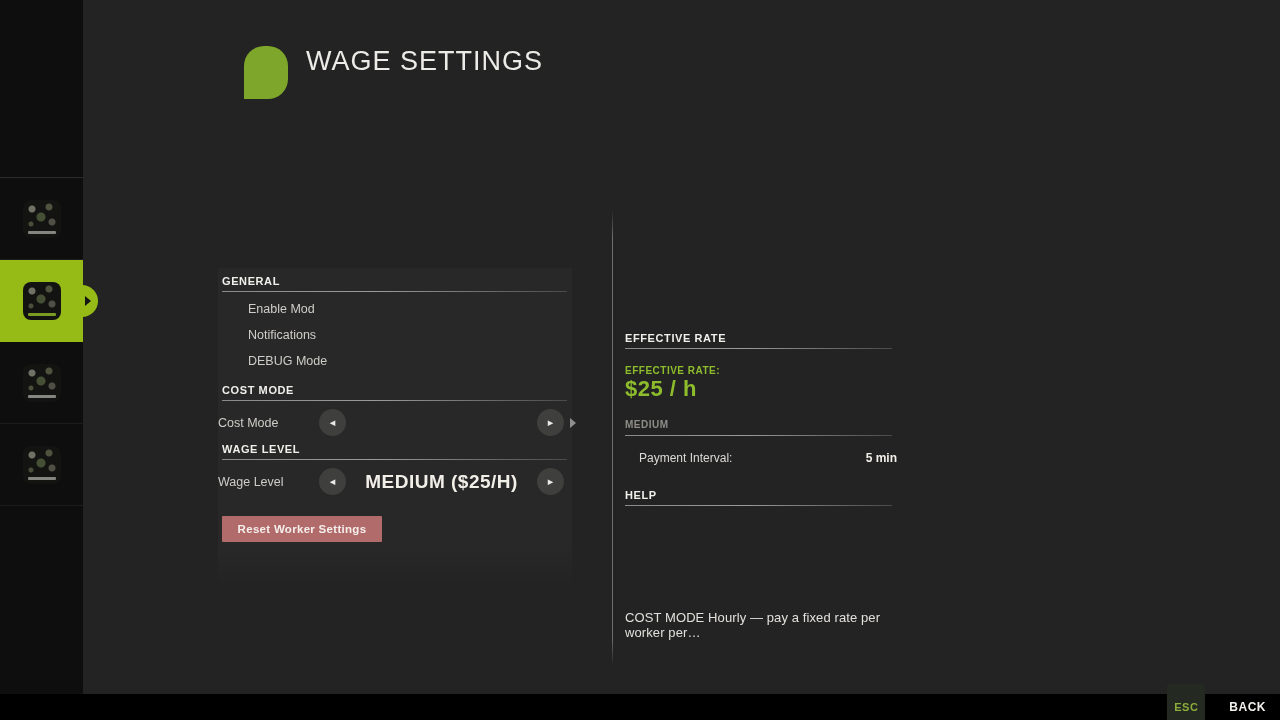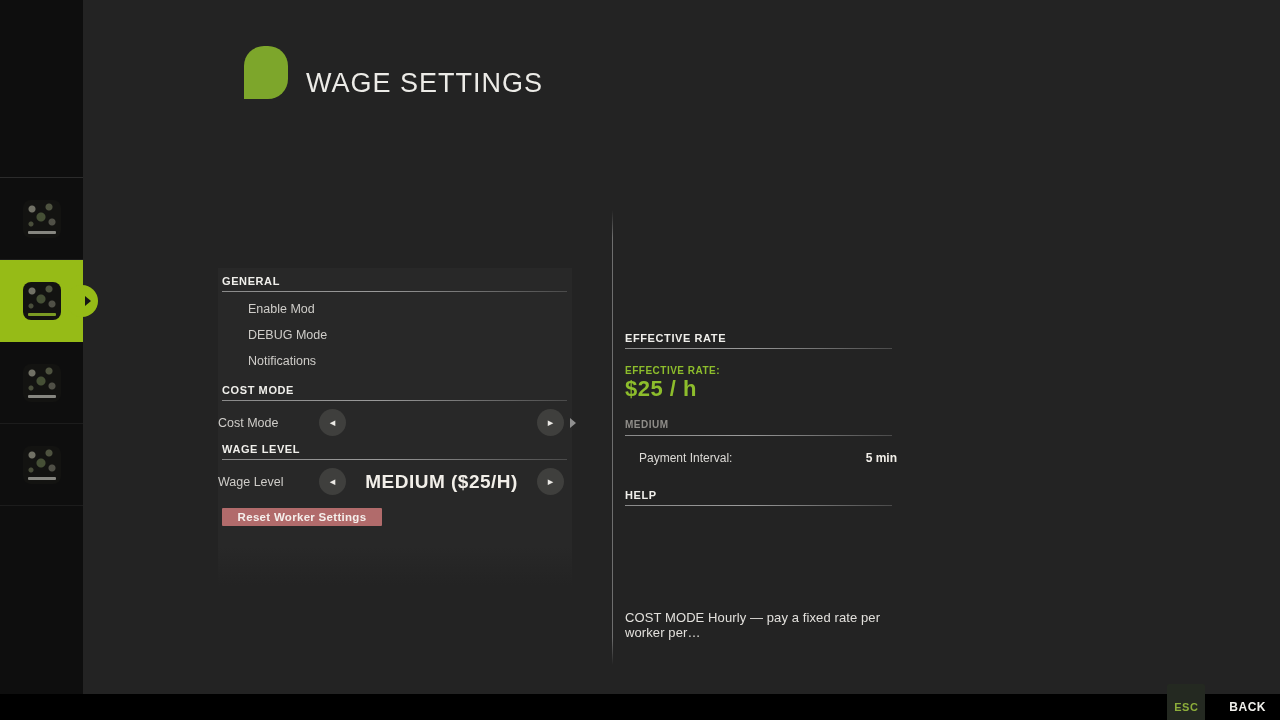--- a/index.html
+++ b/index.html
@@ -49,21 +49,21 @@
     z-index: 1;
   }
   .mod-icon::after {
     content: ""; position: absolute; left: 5px; bottom: 4px;
     width: 28px; height: 3px; border-radius: 1px;
     background: rgba(230,230,220,.55);
   }
   .side-tab.selected .mod-icon::after { background: rgba(150,190,40,.8); }
 
   
-  .page-header { position: absolute; left: 244px; top: 46px; display: flex; align-items: flex-end; }
+  .page-header { position: absolute; left: 244px; top: 46px; display: flex; align-items: flex-start; }
   .app-blob {
     width: 44px; height: 53px;
     background: #7da62b;
     border-radius: 20px 20px 20px 0;
   }
   .page-title {
     margin-left: 18px; font-size: 27px; font-weight: 500;
     letter-spacing: 1px; color: #ecebe7;
   }
 
@@ -107,21 +107,21 @@
     position: absolute; left: 128px; width: 191px; top: 4px;
     text-align: center; font-size: 19px; font-weight: bold;
     letter-spacing: .5px; color: #f2efe9;
   }
   .focus-pointer {
     position: absolute; left: 352px; top: 150px; width: 0; height: 0;
     border-top: 5px solid transparent; border-bottom: 5px solid transparent;
     border-left: 6px solid #8f8f8f;
   }
   .reset-btn {
-    position: absolute; left: 4px; top: 240px; width: 160px; height: 18px;
+    position: absolute; left: 4px; top: 248px; width: 160px; height: 26px;
     background: #b16b6b; border: none; border-radius: 1px;
     color: #f5efec; font-size: 11.5px; font-weight: bold;
     letter-spacing: .3px; cursor: pointer;
     font-family: "Liberation Sans", sans-serif;
   }
 
   
   .v-divider {
     position: absolute; left: 612px; top: 210px; width: 1px; height: 455px;
     background: linear-gradient(to bottom, rgba(110,110,110,0), #6e6e6e 6%, #6e6e6e 94%, rgba(110,110,110,0));
@@ -197,22 +197,22 @@
 </div>
 
 <div class="panel">
 
   <div class="sec-general">
     <div class="sec-header">GENERAL</div>
     <div class="hr"></div>
   </div>
   <div style="position:absolute; left:4px; top:18px; width:345px;">
     <div class="gen-item i0">Enable Mod</div>
+    <div class="gen-item i1">Notifications</div>
     <div class="gen-item i2">DEBUG Mode</div>
-    <div class="gen-item i1">Notifications</div>
   </div>
 
   <div class="sec-costmode">
     <div class="sec-header">COST MODE</div>
     <div class="hr"></div>
   </div>
   <div class="sel-row cost">
     <div class="sel-label">Cost Mode</div>
     <button class="arrow-btn left">◂</button>
     <button class="arrow-btn right">▸</button>

